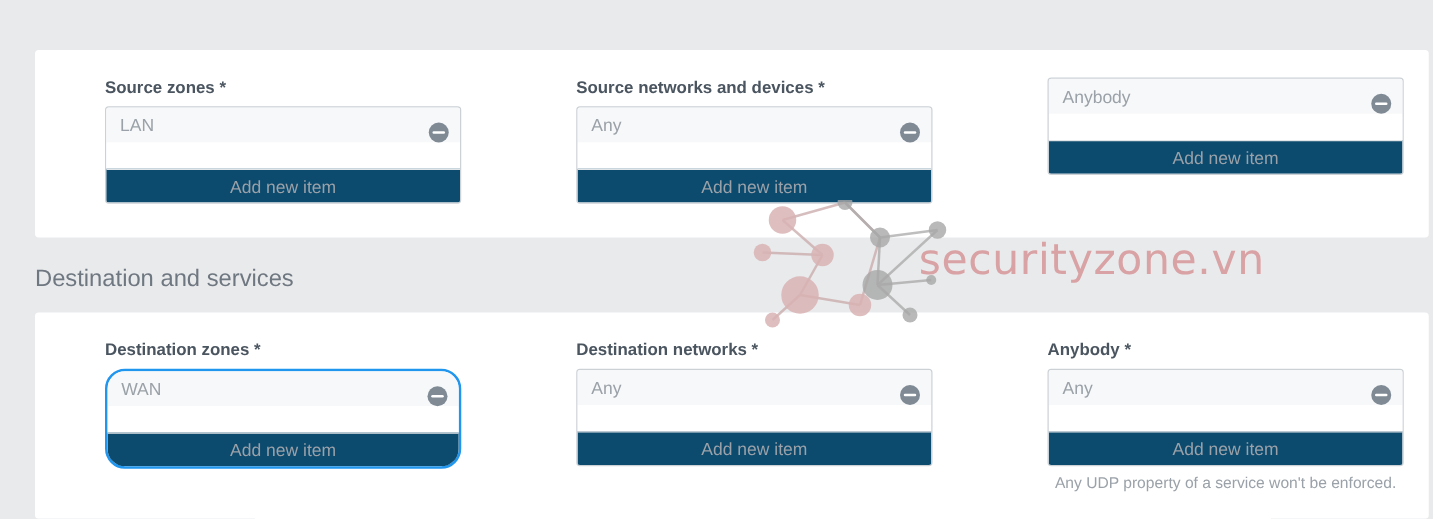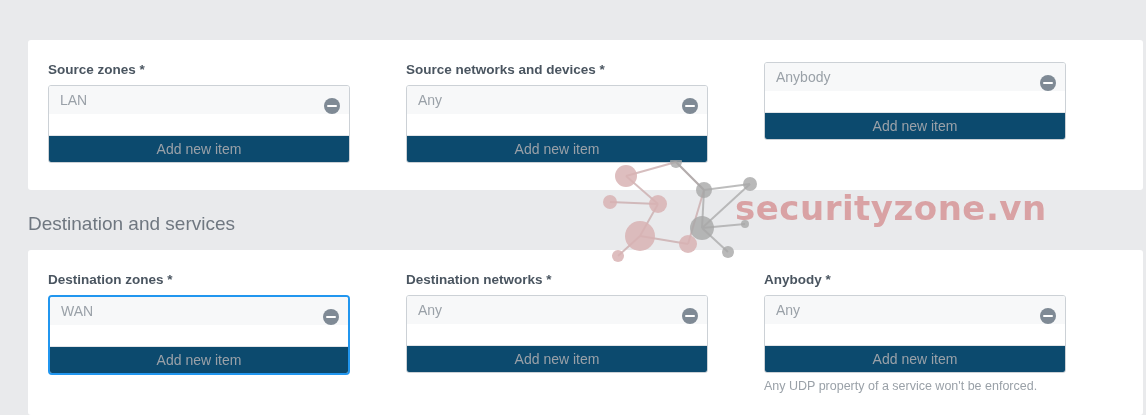--- a/index.html
+++ b/index.html
@@ -27,21 +27,20 @@
   }
   .watermark svg { display: block; }
   .wm-text {
     position: absolute;
     left: 155px;
     top: 28px;
     font-size: 34px;
     color: #d9a2a4;
     letter-spacing: 0.5px;
     font-family: "DejaVu Sans", sans-serif;
-    font-weight: bold;
   }
 
   
   .section-title {
     font-size: 19px;
     color: #6f7780;
     font-weight: normal;
     margin: 0;
     padding: 0;
     position: absolute;
@@ -63,41 +62,42 @@
 
   .fields {
     display: flex;
     padding: 22px 20px 0 20px;
     box-sizing: border-box;
   }
   .field {
     width: 302px;
     margin-right: 56px;
     position: relative;
+    margin-left: 36px;
   }
   .field:last-child { margin-right: 0; }
 
   .field-label {
     font-size: 13.5px;
     color: #4a5560;
     font-weight: bold;
     margin-bottom: 7px;
     display: block;
     line-height: 16px;
   }
 
   .multibox {
     border: 1px solid #ccd1d6;
     border-radius: 3px;
     background: #ffffff;
     overflow: hidden;
   }
   .multibox.focused {
     border: 2px solid #2196ef;
-    border-radius: 4px;
+    border-radius: 16px;
   }
 
   .item-row {
     background: #f7f8f9;
     height: 28px;
     display: flex;
     align-items: flex-end;
     justify-content: space-between;
     padding: 0 9px 0 11px;
     box-sizing: border-box;
@@ -138,21 +138,21 @@
     line-height: 26px;
     text-align: center;
     font-size: 14px;
     color: #9aa1a8;
     cursor: pointer;
   }
 
   .hint {
     font-size: 12.5px;
     color: #9aa1a8;
-    text-align: left;
+    text-align: center;
     margin-top: 6px;
     line-height: 15px;
   }
 </style>
 </head>
 <body>
 
 <div class="watermark">
   <svg width="420" height="110" viewBox="0 0 420 110">
     <g stroke="#c9a9aa" stroke-width="2" fill="none" opacity="0.75">

